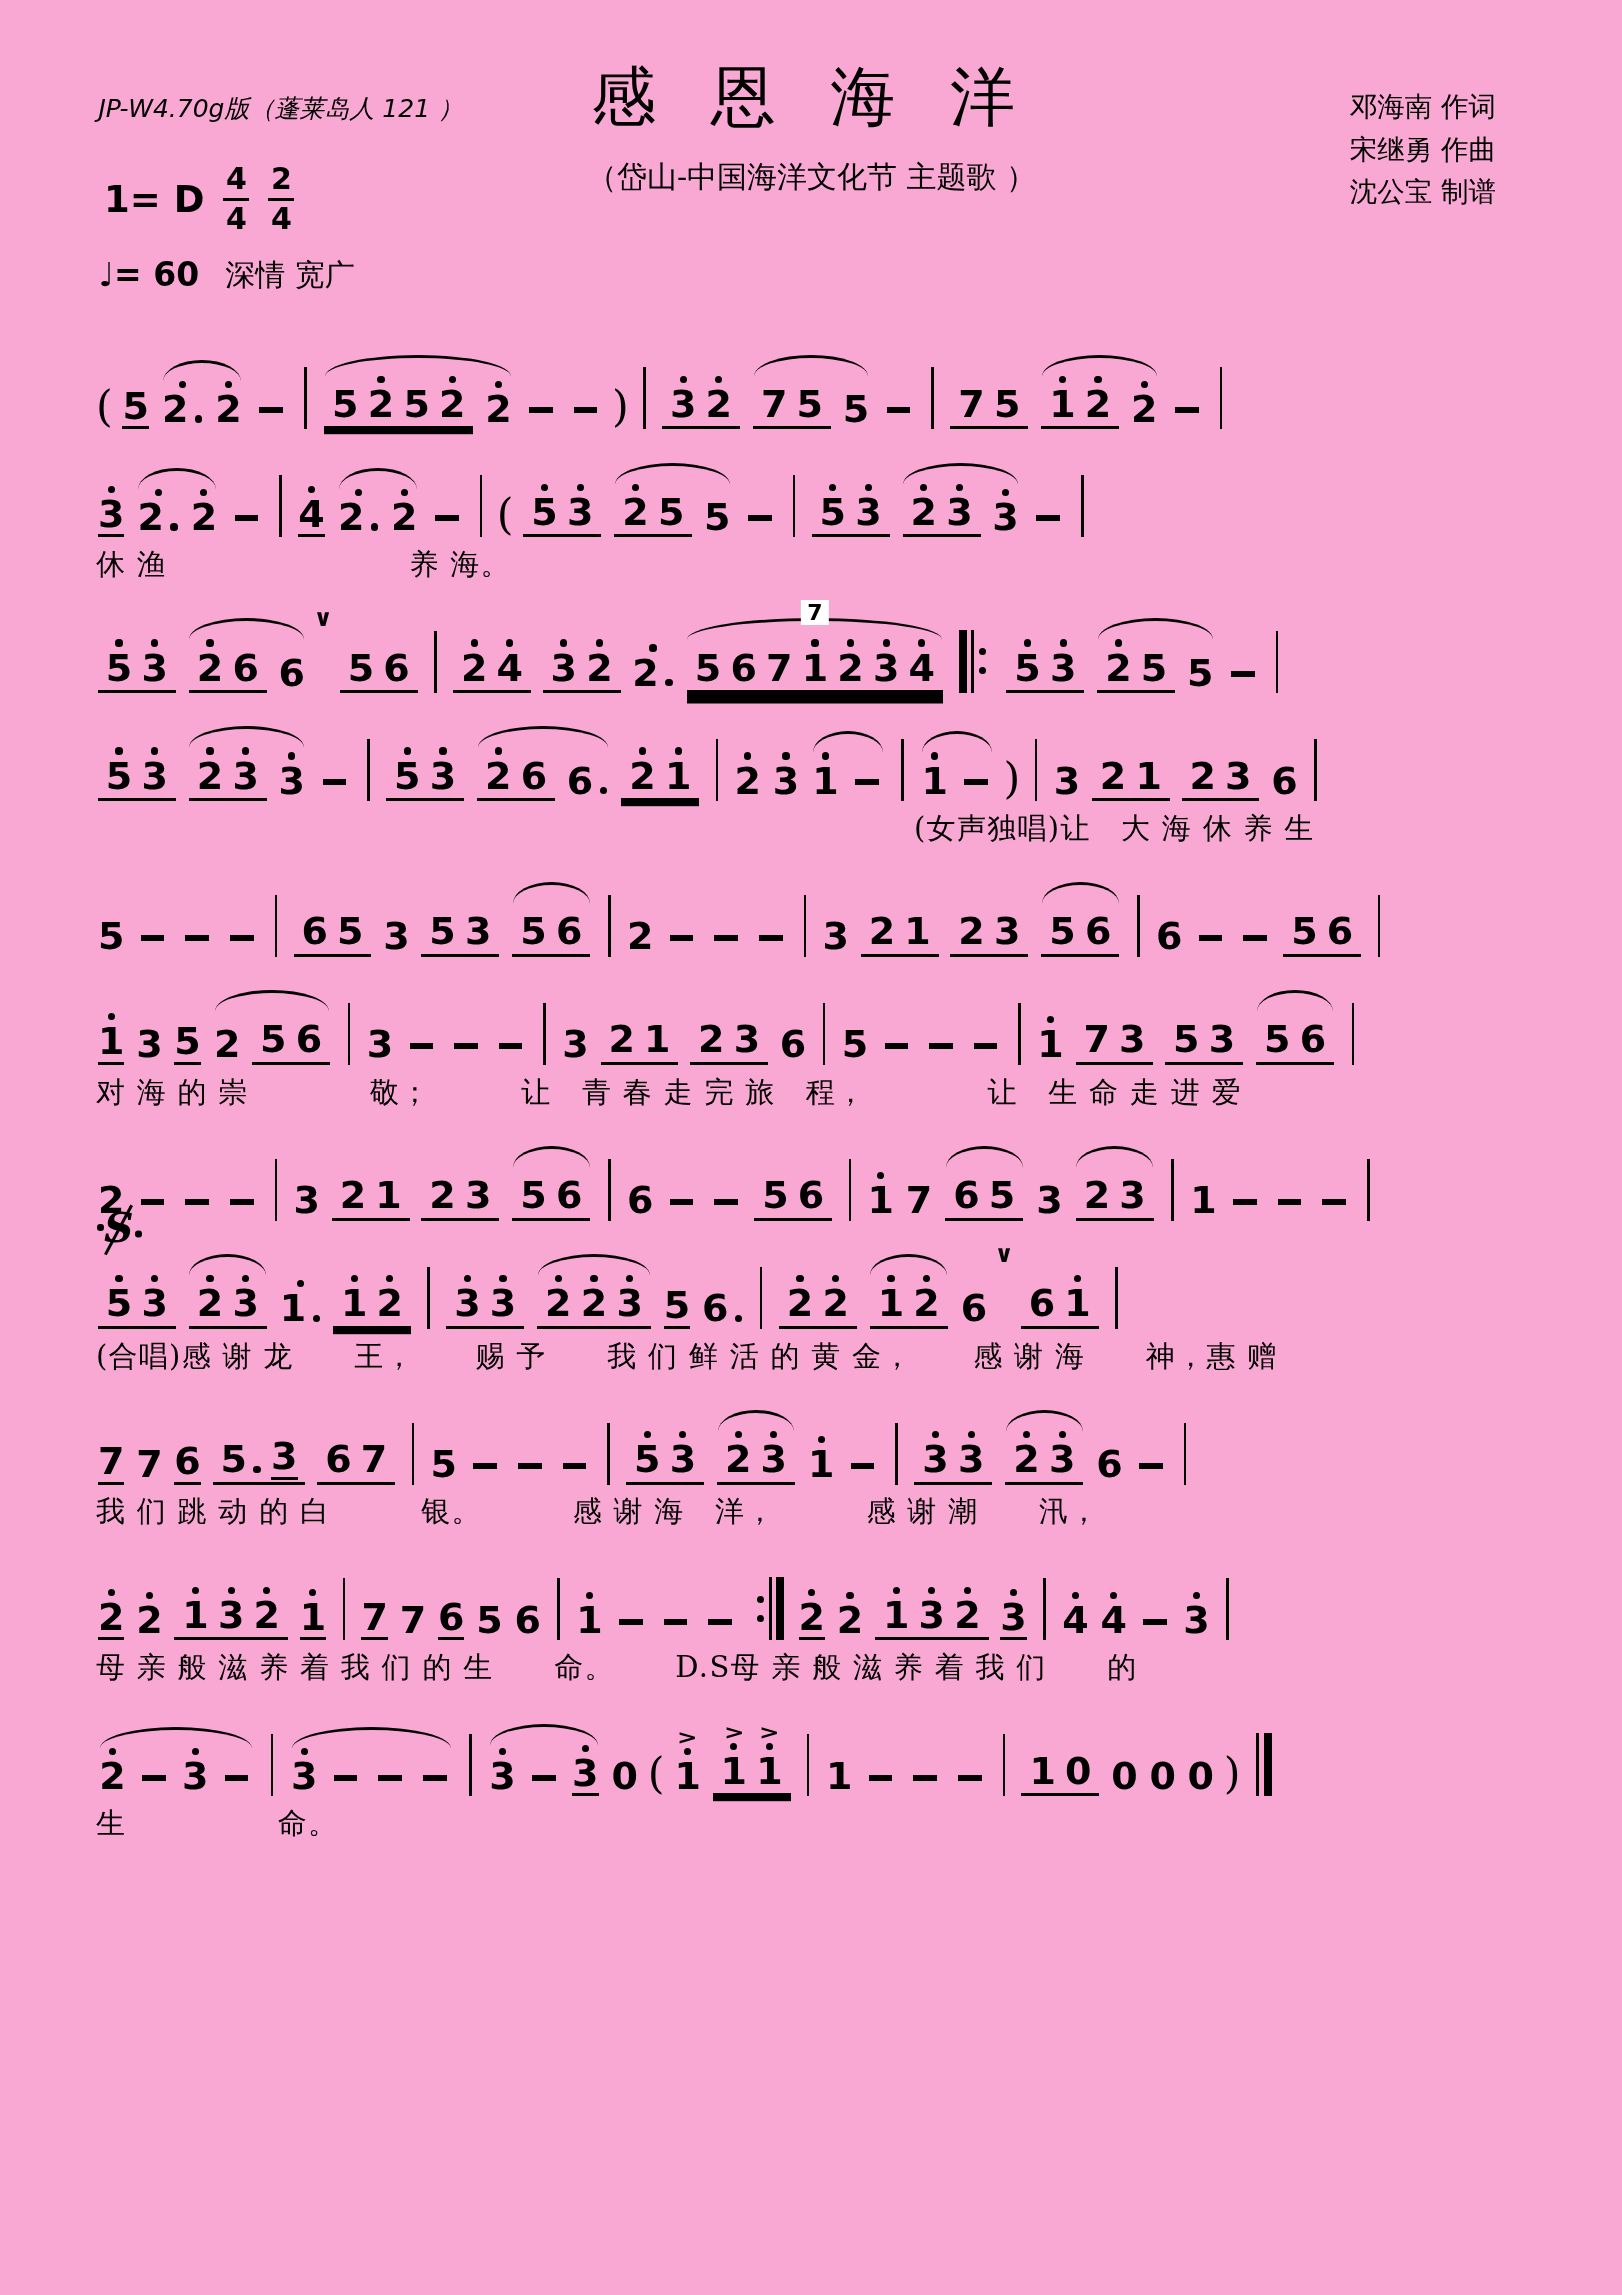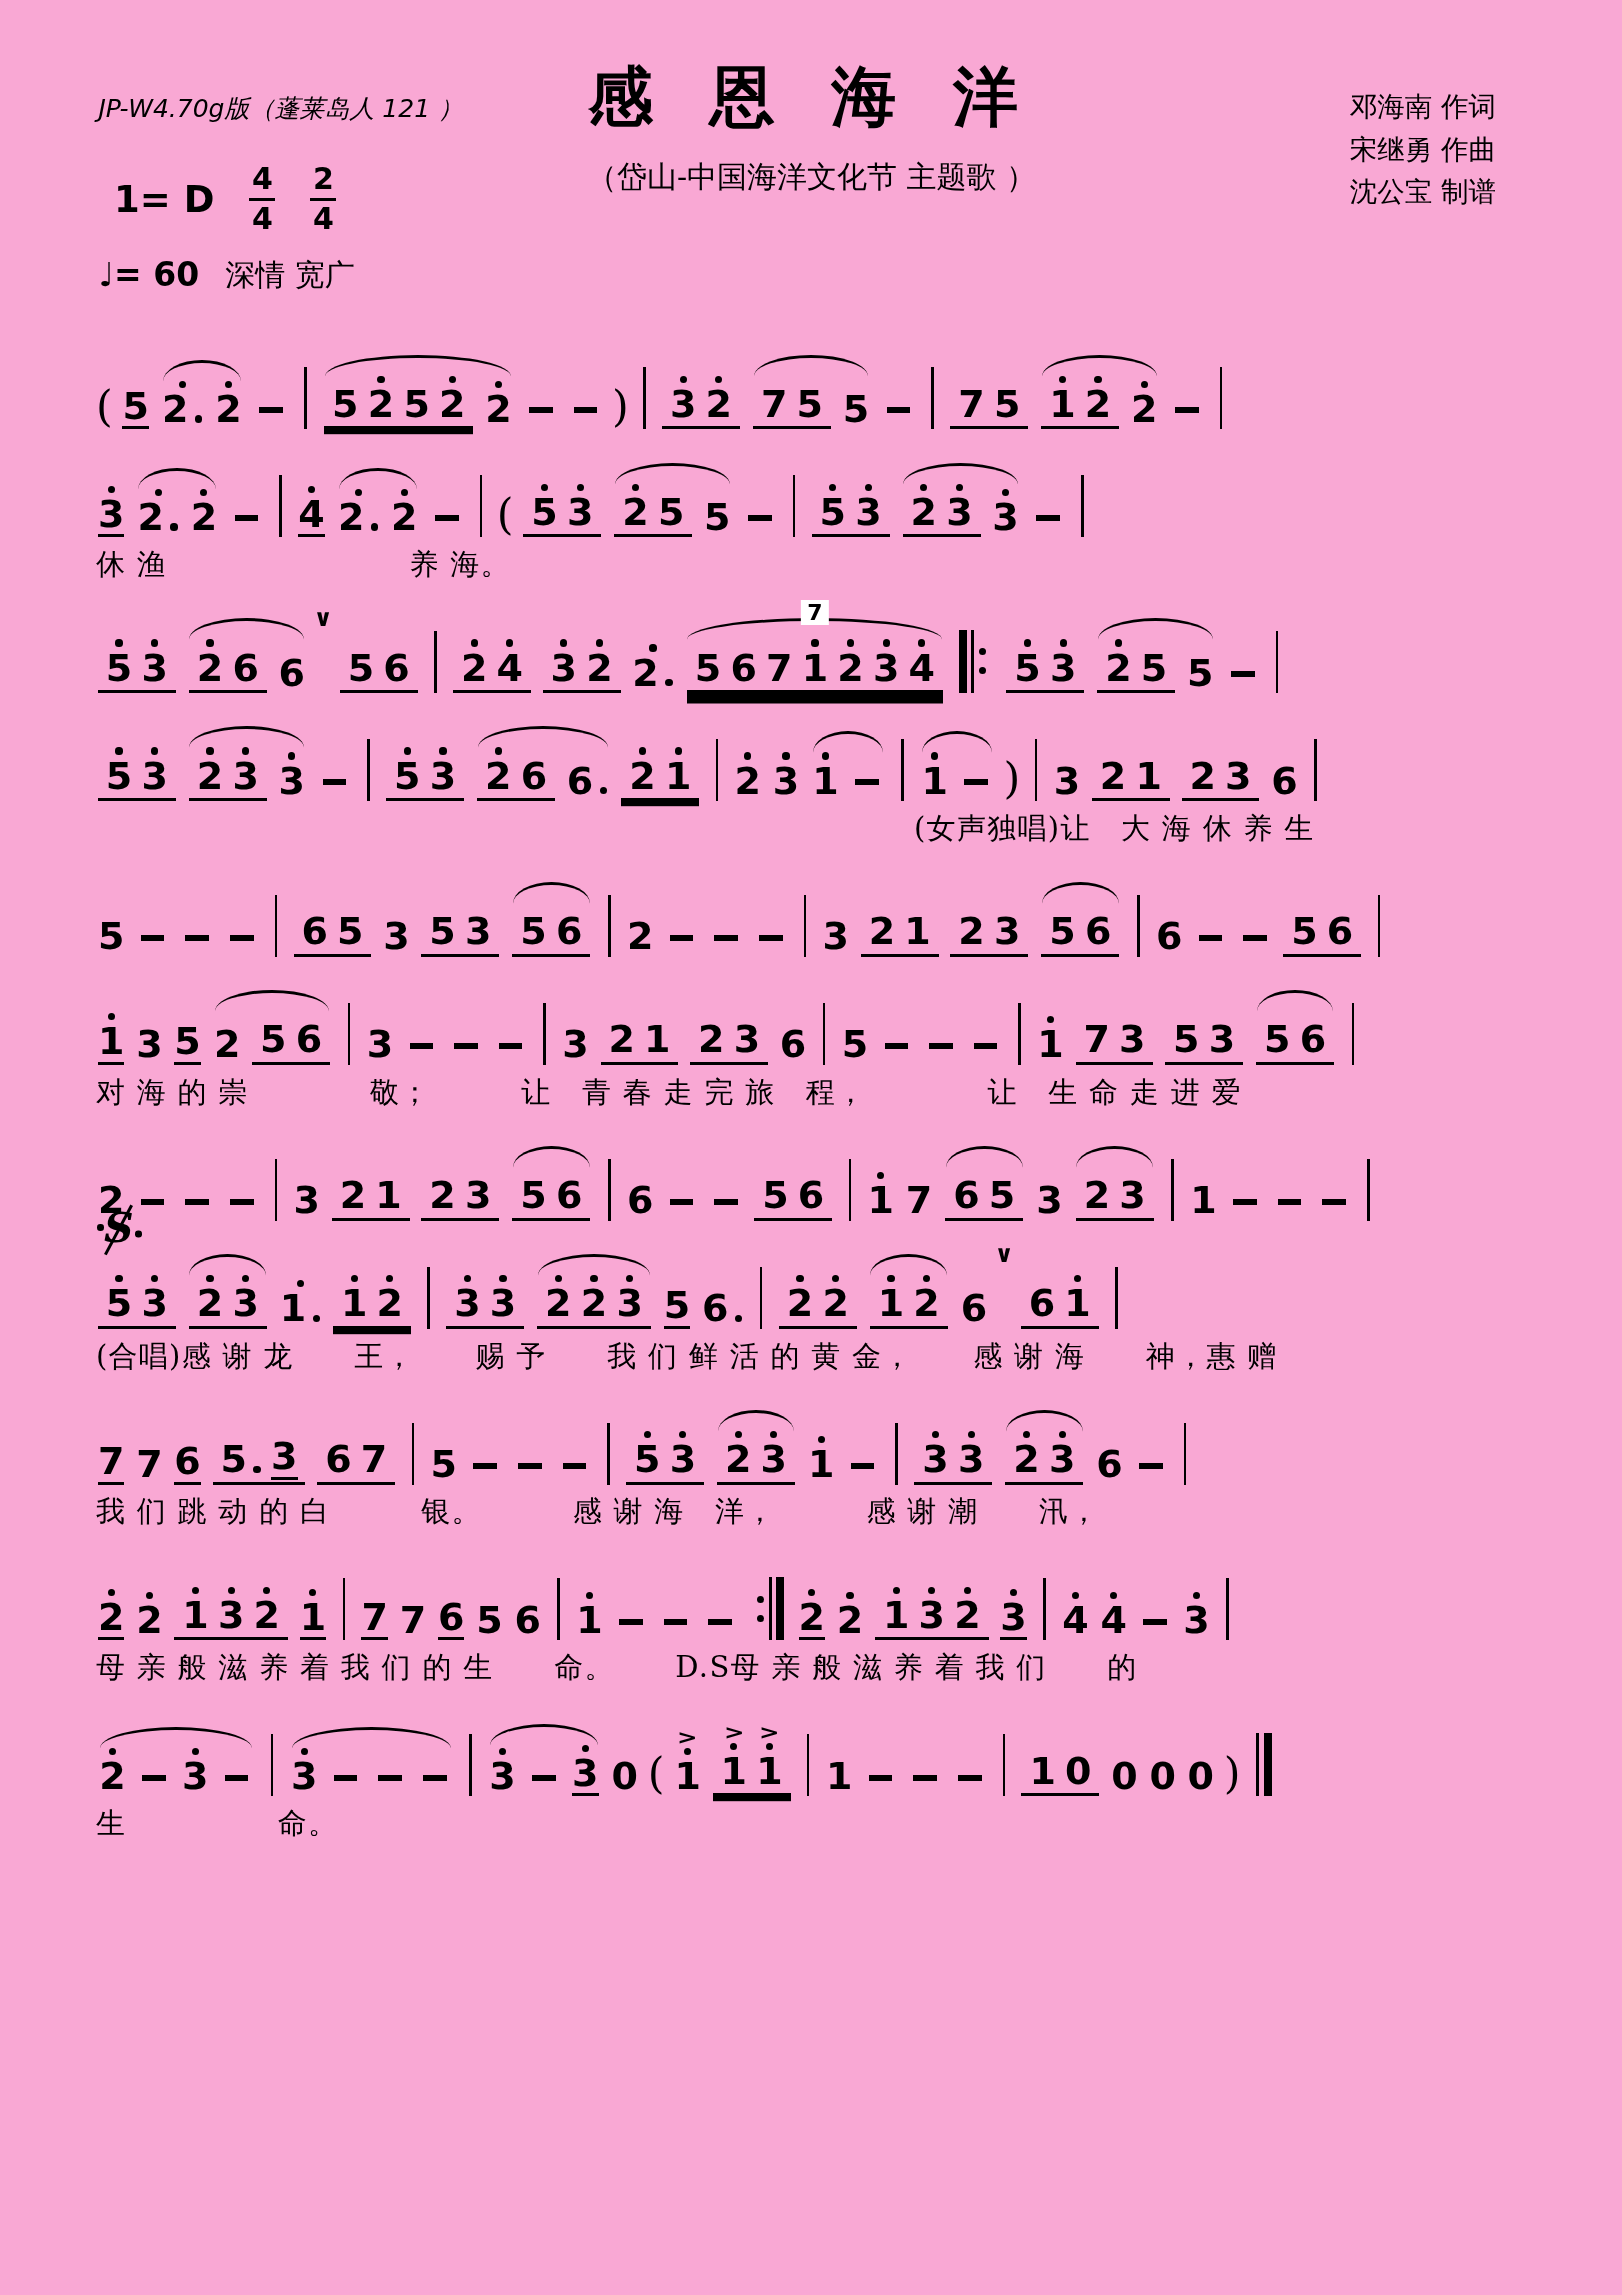--- a/index.html
+++ b/index.html
@@ -1,26 +1,26 @@
 <!DOCTYPE html>
 <html style="font-size:10.5px"><head>
 <meta charset="utf-8">
 <style>
   html,body{margin:0;padding:0;background:#e8e8e8;}
   .page{width:1623px;height:2295px;background:#f9a8d4;color:#000;margin:0 auto;
     padding:59px 92px 0;box-sizing:border-box;font-family:"DejaVu Sans",sans-serif;overflow:hidden;position:relative;}
   
   .header{position:relative;height:288px;}
   .edition{position:absolute;left:6.5px;top:33px;font-style:italic;font-size:25px;white-space:nowrap;}
-  .title{position:absolute;left:50%;transform:translateX(-50%);top:-6.5px;font-size:65px;font-weight:bold;
+  .title{position:absolute;left:50%;transform:translateX(-50%);top:-6.5px;font-size:65px;font-weight:normal;
     font-family:"DejaVu Serif",serif;letter-spacing:17px;white-space:nowrap;}
   .subtitle{position:absolute;left:50%;transform:translateX(-50%);top:98px;font-size:30px;
     font-family:"DejaVu Serif",serif;white-space:nowrap;}
   .credits{position:absolute;right:35px;top:26px;font-size:27.5px;font-family:"DejaVu Serif",serif;line-height:1.55;text-align:left;}
-  .keyline{position:absolute;left:22px;top:105px;font-size:37px;font-weight:bold;display:flex;gap:35px;align-items:center;}
+  .keyline{position:absolute;left:12px;top:105px;font-size:37px;font-weight:bold;display:flex;gap:19px;align-items:center;}
   .ts{display:inline-flex;flex-direction:column;align-items:center;font-size:30px;line-height:1;font-weight:bold;}
   .ts .num{border-bottom:3.3px solid #000;padding:0 2.6px 3.9px;margin-bottom:3.3px;}
   .tempoline{position:absolute;left:6.5px;top:196px;font-size:30px;display:flex;gap:26px;align-items:flex-start;}
   .tempoline .tn{font-weight:bold;font-size:33px;}
   
   .system{margin:0 0 26px;position:relative;}
   .notes-row{display:flex;align-items:flex-end;min-height:82px;position:relative;flex-wrap:nowrap;}
   .note{display:inline-flex;flex-direction:column;align-items:center;margin:0 5.9px;}
   .beam .note{margin:0 4.6px;}
   .top{min-height:21px;display:flex;flex-direction:column;justify-content:flex-end;align-items:center;gap:2px;}

